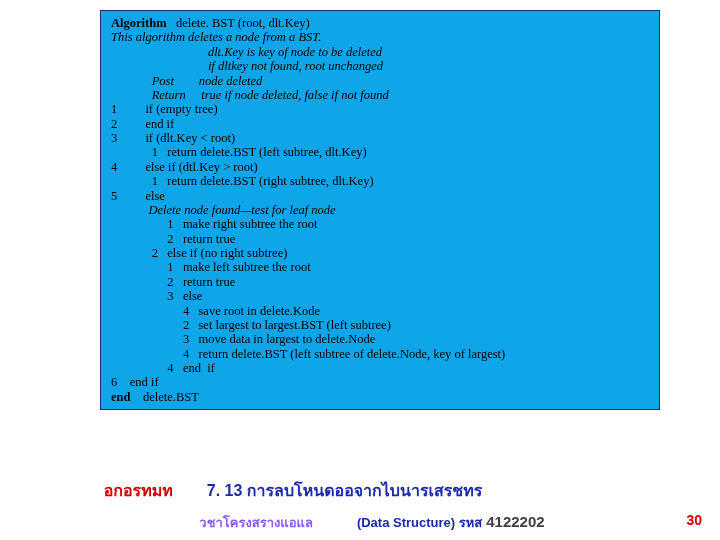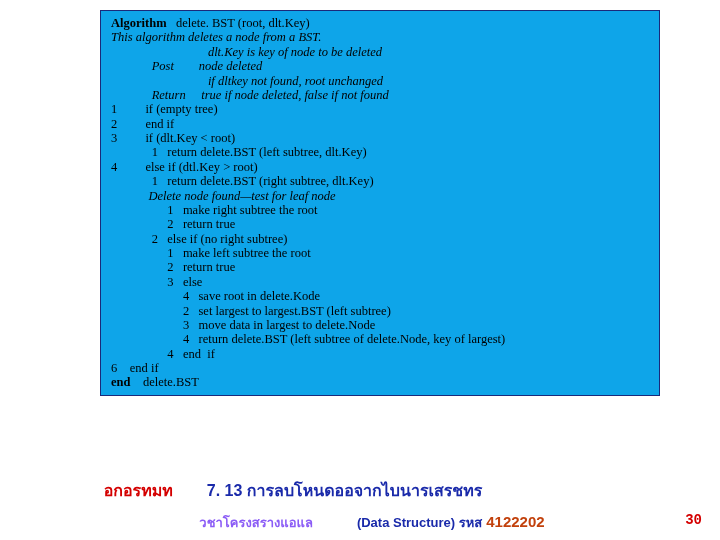--- a/index.html
+++ b/index.html
@@ -69,52 +69,53 @@
     margin-left: 24px;
   }
   .ds {
     color: #1a2aaa;
     font-family: "Tahoma", "Arial", sans-serif;
     font-size: 13px;
     font-weight: bold;
     display: inline-block;
   }
   .code {
-    color: #c2410c;
+    color: #404040;
     font-family: "Tahoma", "Arial", sans-serif;
     font-size: 15px;
     font-weight: bold;
     display: inline-block;
   }
   .page-num {
     position: absolute;
     right: 18px;
     bottom: 12px;
     color: #d40000;
-    font-family: Liberation Mono, monospace;
+    font-family: Liberation Sans, sans-serif;
     font-size: 14px;
     font-weight: bold;
   }
 </style>
 </head>
 <body>
 
 <div class="algo-box">
   <div class="algo-line"><b>Algorithm</b><span>   delete. BST (root, dlt.Key)</span></div>
   <div class="algo-line"><i>This algorithm deletes a node from a BST.</i></div>
   <div class="algo-line"><i>                               dlt.Key is key of node to be deleted</i></div>
+  <div class="algo-line"><i>                               if dltkey not found, root unchanged</i></div>
   <div class="algo-line"><i><span>             Post        </span><span>node deleted</span></i></div>
-  <div class="algo-line"><i>                               if dltkey not found, root unchanged</i></div>
   <div class="algo-line"><i><span>             Return     </span><span>true if node deleted, false if not found</span></i></div>
   <div class="algo-line">1         if (empty tree)</div>
   <div class="algo-line">2         end if</div>
   <div class="algo-line">3         if (dlt.Key &lt; root)</div>
   <div class="algo-line">             1   return delete.BST (left subtree, dlt.Key)</div>
   <div class="algo-line">4         else if (dtl.Key &gt; root)</div>
   <div class="algo-line">             1   return delete.BST (right subtree, dlt.Key)</div>
+  <div class="algo-line">5         else</div>
   <div class="algo-line"><i>            Delete node found—test for leaf node</i></div>
   <div class="algo-line">                  1   make right subtree the root</div>
   <div class="algo-line">                  2   return true</div>
   <div class="algo-line">             2   else if (no right subtree)</div>
   <div class="algo-line">                  1   make left subtree the root</div>
   <div class="algo-line">                  2   return true</div>
   <div class="algo-line">                  3   else</div>
   <div class="algo-line">                       4   save root in delete.Kode</div>
   <div class="algo-line">                       2   set largest to largest.BST (left subtree)</div>
   <div class="algo-line">                       3   move data in largest to delete.Node</div>

